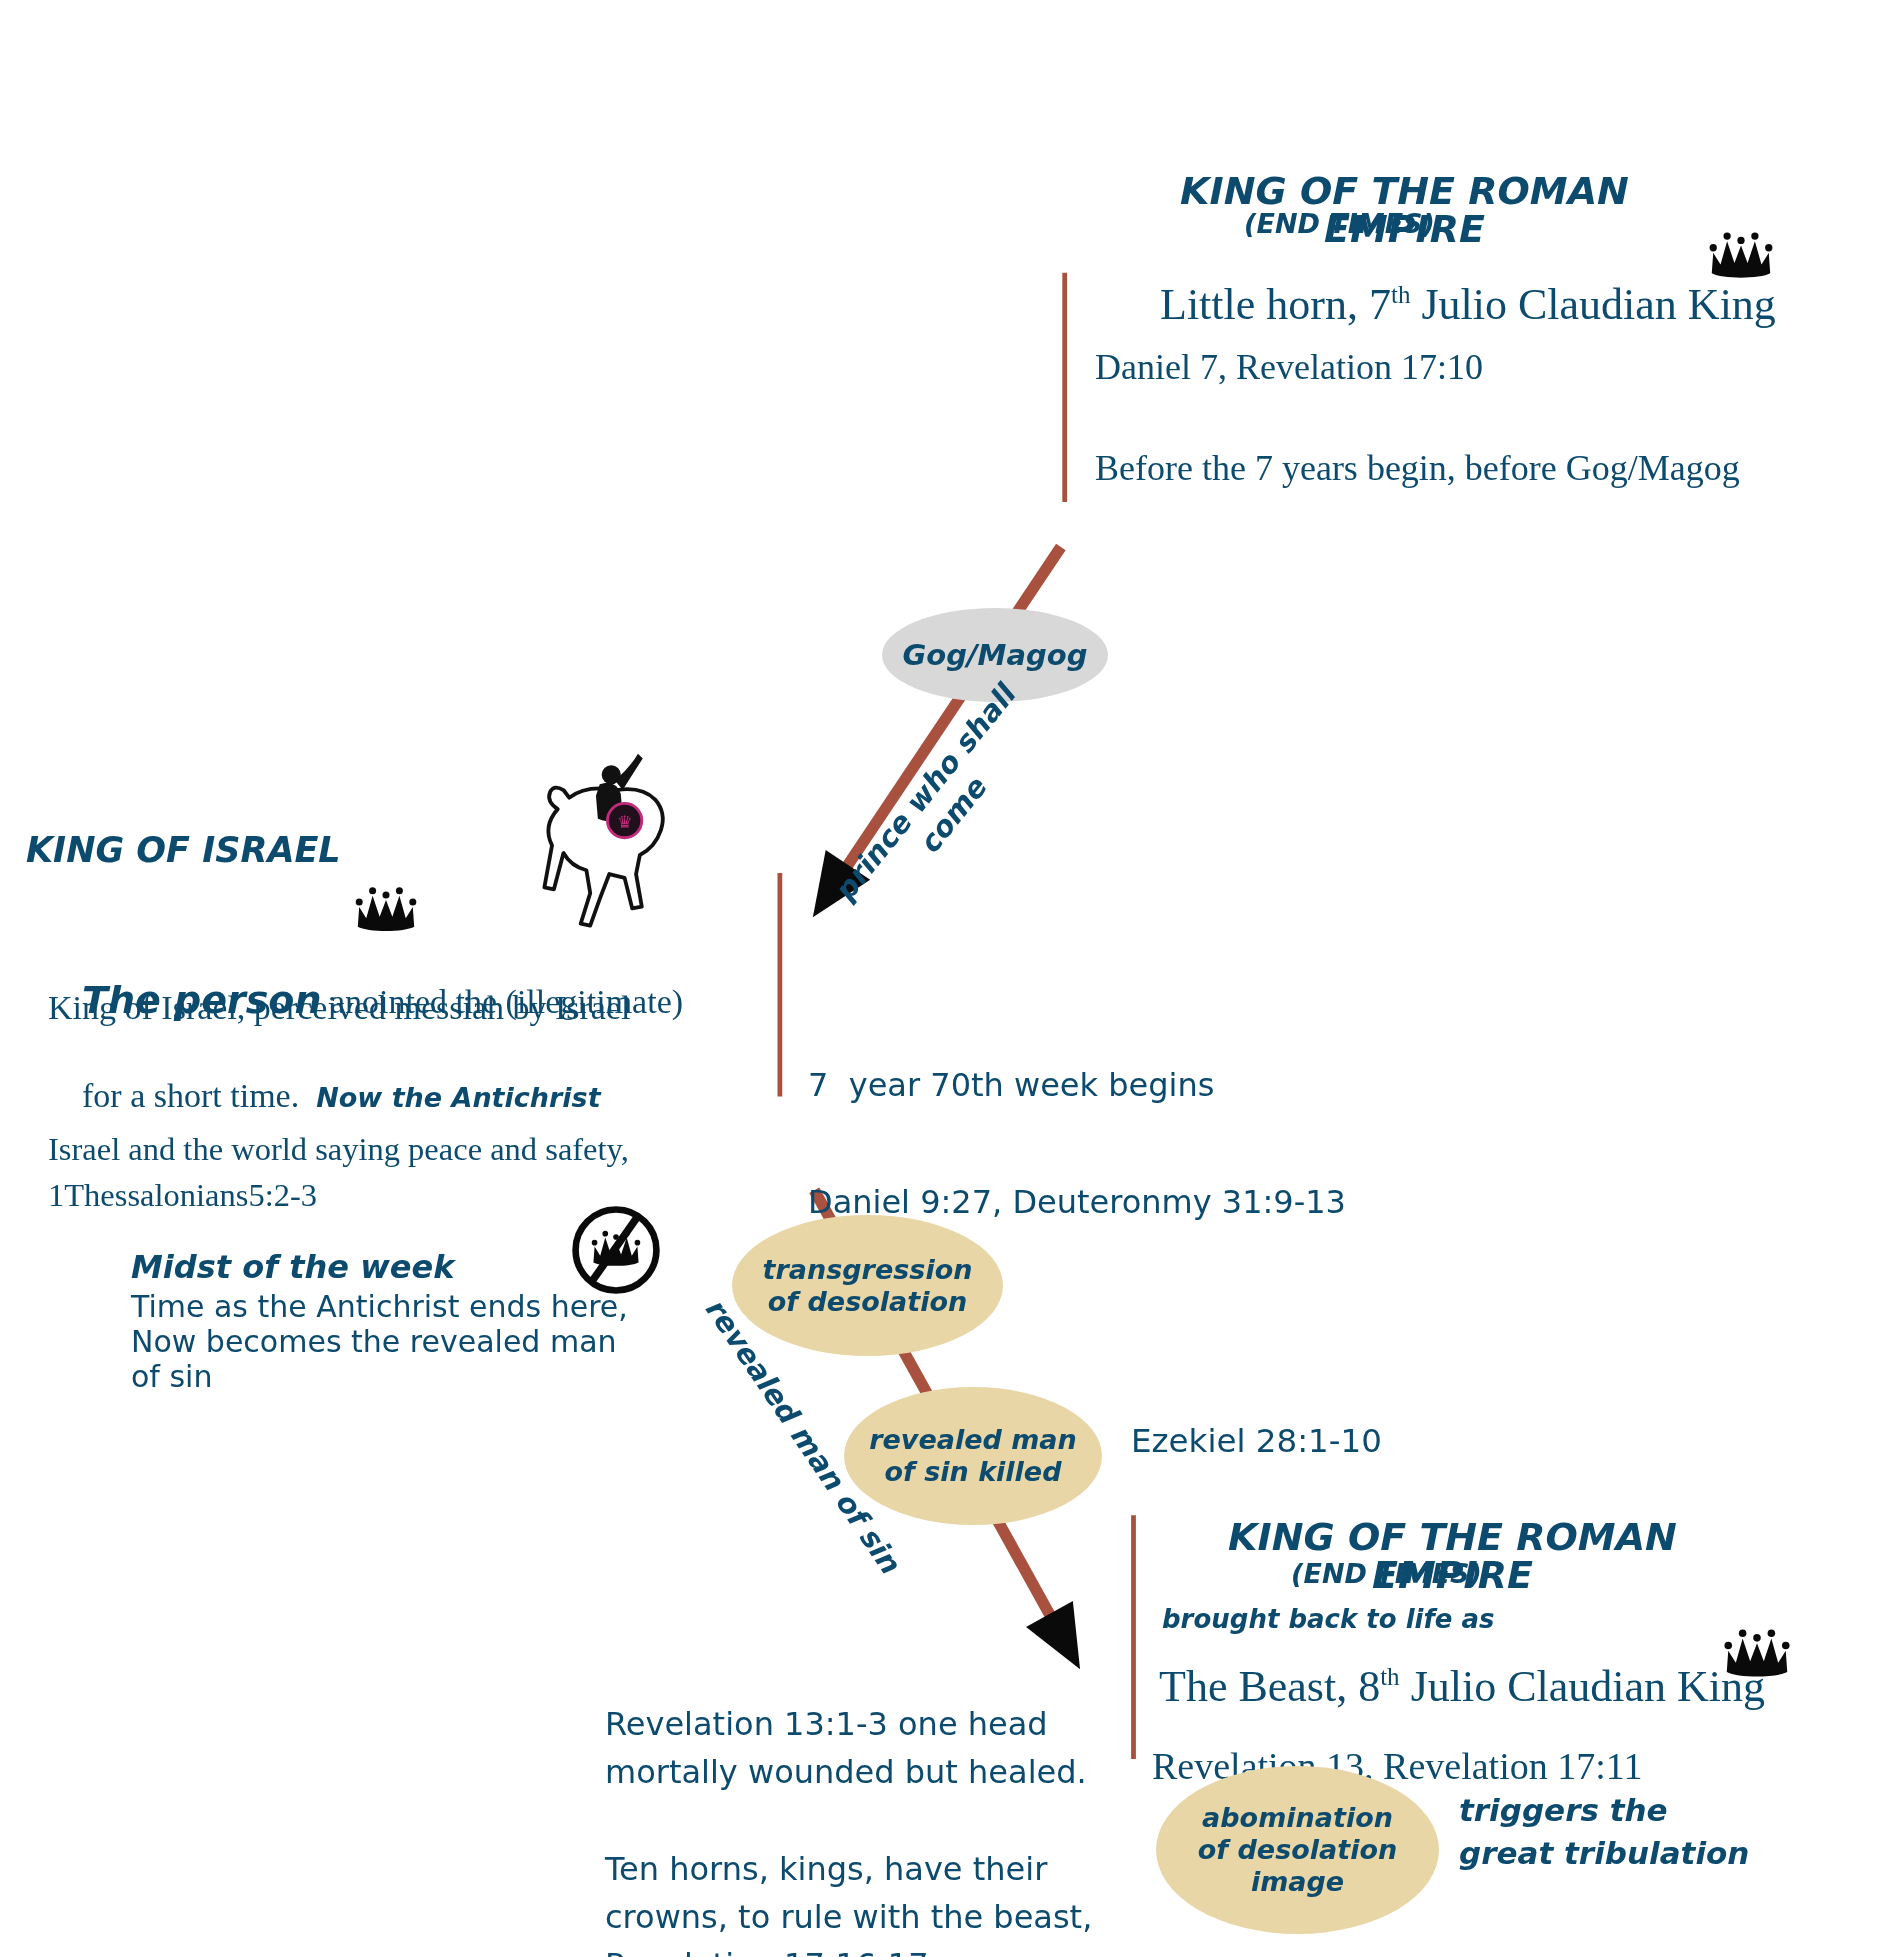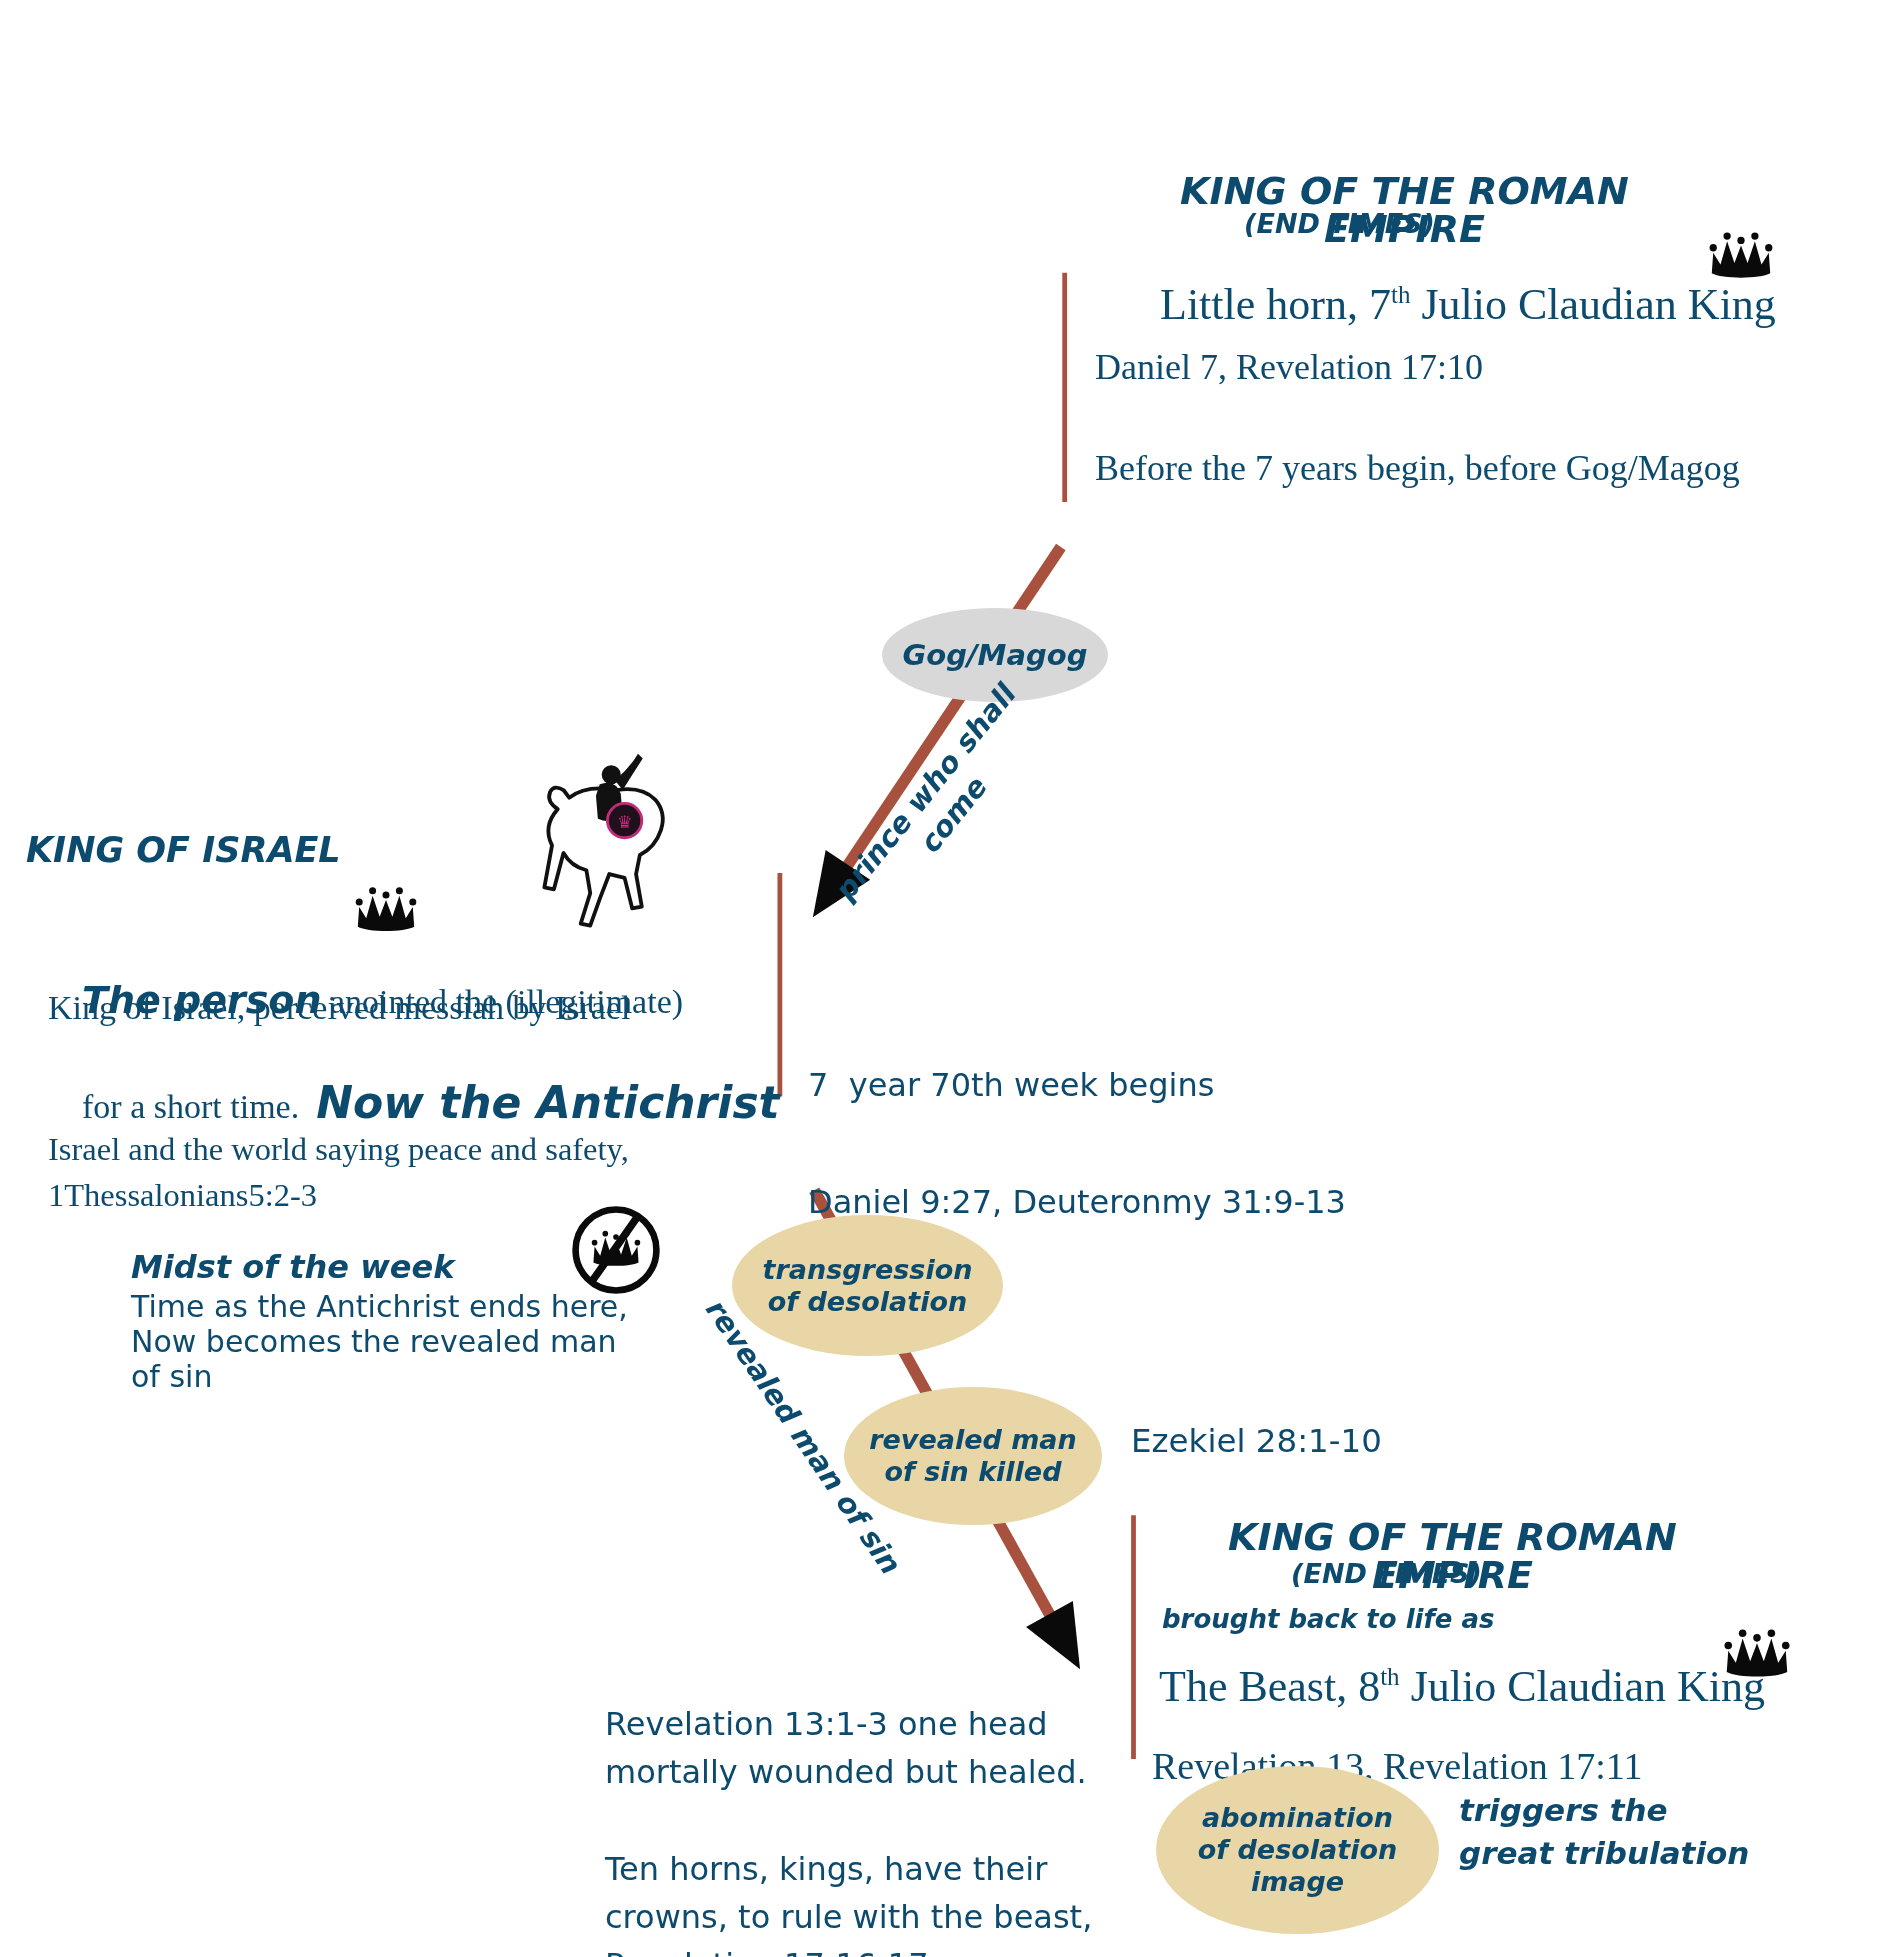--- a/index.html
+++ b/index.html
@@ -82,21 +82,21 @@
     <circle cx="50" cy="17" r="5" fill="#0a0a0a"></circle>
       <circle cx="69" cy="11" r="5" fill="#0a0a0a"></circle>
     <circle cx="88" cy="27" r="5" fill="#0a0a0a"></circle>
   </svg>
 
   <div class="abs serif pre" style="left:48px;top:940px;font-size:34px;">
     <span class="sans bi" style="font-size:38px;">The person</span><span> anointed the (illegitimate)</span>
   </div>
   <div class="abs serif" style="left:48px;top:989px;font-size:34px;">King of Israel, perceived messiah by Israel</div>
   <div class="abs serif pre" style="left:48px;top:1039px;font-size:34px;">
-    <span>for a short time.  </span><span class="sans bi" style="font-size:44px;">Now the Antichrist</span>
+    <span>for a short time.  </span><span class="sans bi" style="font-size:27px;">Now the Antichrist</span>
   </div>
 
   <div class="abs serif" style="left:48px;top:1131px;font-size:32.5px;">Israel and the world saying peace and safety,</div>
   <div class="abs serif" style="left:48px;top:1177px;font-size:32.5px;">1Thessalonians5:2-3</div>
 
   <svg class="abs" style="left:569px;top:1203px;" width="94" height="94" viewBox="0 0 100 100">
     <circle cx="50" cy="50" r="43" fill="none" stroke="#0a0a0a" stroke-width="7"></circle>
     <g transform="translate(20,26) scale(0.6)">
       <path d="M10 62 C24 70 76 70 90 62 L88 34 L78 50 L69 18 L59 48 L50 24 L41 48 L31 18 L22 50 L12 34 Z" fill="#0a0a0a"></path>
       <circle cx="12" cy="27" r="5" fill="#0a0a0a"></circle>

